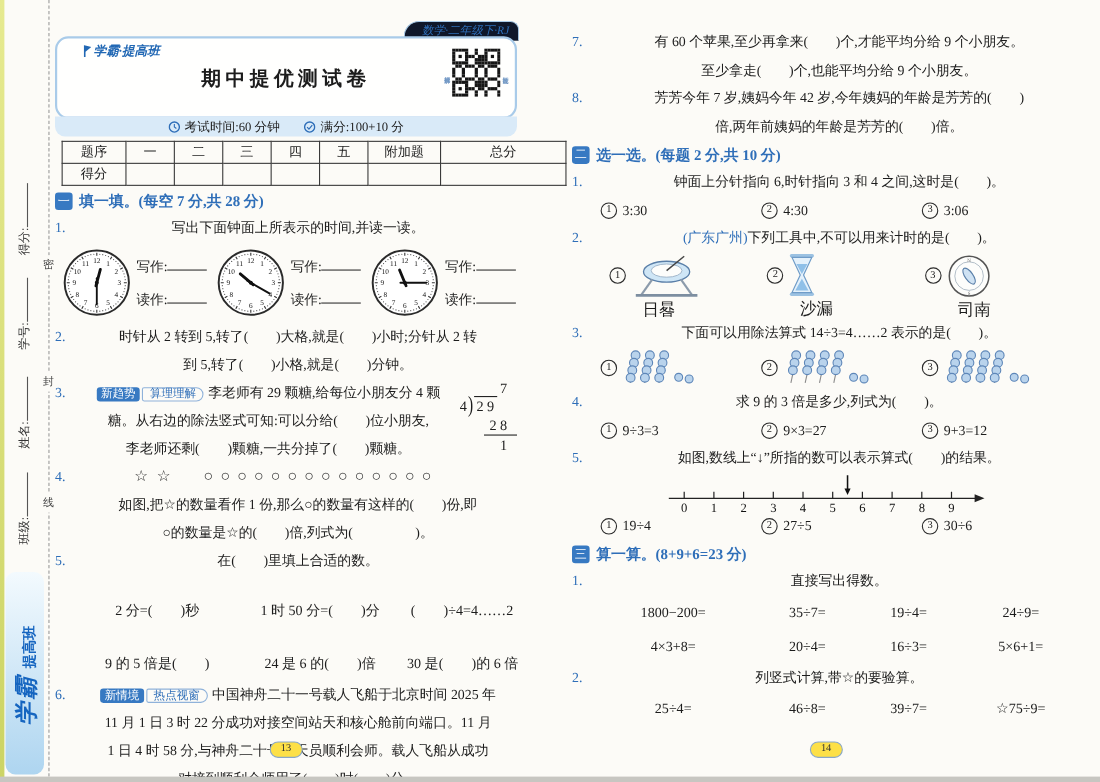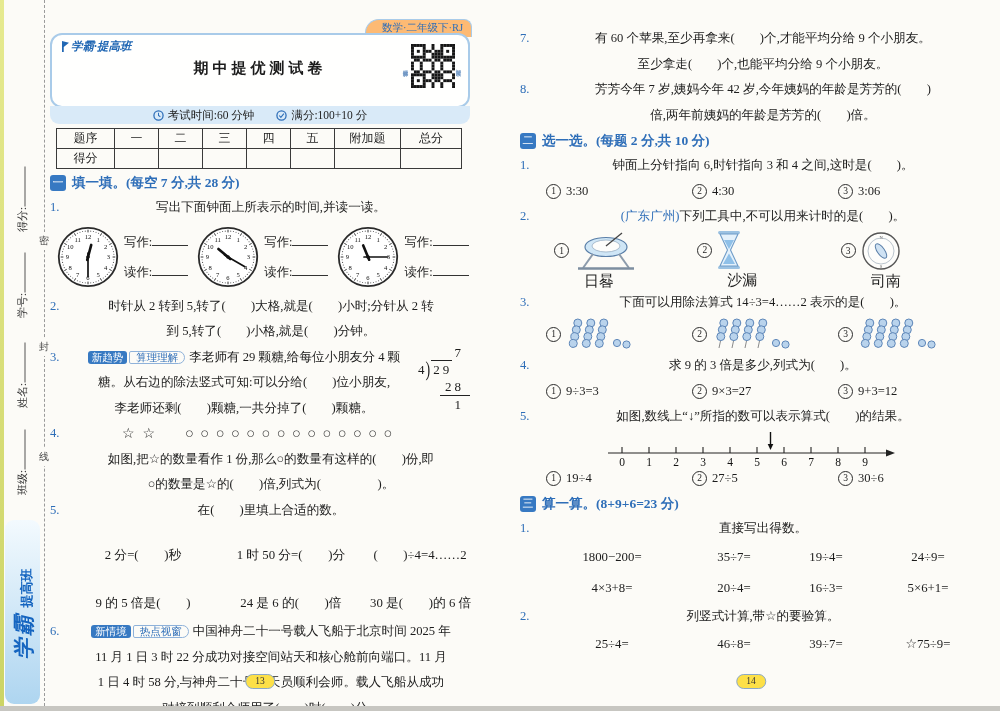--- a/index.html
+++ b/index.html
@@ -16,35 +16,35 @@
   .side-logo{position:absolute;left:5px;top:520px;width:35px;height:184px;border-radius:9px;
              background:linear-gradient(180deg,#f3fafe,#aed5f0);}
   .side-logo-text{position:absolute;left:-66px;top:80px;width:170px;text-align:center;transform:rotate(-90deg);
                   color:#1565c0;white-space:nowrap;}
   .side-logo-text .big{font-size:21px;font-weight:bold;font-style:italic;letter-spacing:2px;}
   .side-logo-text .small{font-size:13px;font-weight:bold;margin-left:6px;}
   
   .page-left{position:absolute;left:48px;top:0;width:424px;height:711px;}
   .page-right{position:absolute;left:518px;top:0;width:466px;height:711px;}
   
-  .edition-tab{position:absolute;top:19px;right:0;font-size:10.5px;color:#2e6eb8;background:#fdba74;
-               border:1.5px solid #a9cbe9;border-bottom:none;border-radius:14px 8px 0 0;padding:1px 8px 2px 16px;}
+  .edition-tab{position:absolute;top:19px;right:0;font-size:10.5px;color:#2e6eb8;background:#0f172a;
+               border:1.5px solid #a9cbe9;border-bottom:none;border-radius:14px 8px 0 0;padding:1px 8px 2px 16px;font-style:italic;}
   .header-box{position:absolute;top:33px;left:2px;right:2px;height:71px;border:2px solid #a9cbe9;
               border-radius:12px;background:#fffffe;}
-  .brand{position:absolute;top:4px;left:10px;color:#2268b4;font-weight:bold;font-style:italic;font-size:11.5px;}
+  .brand{position:absolute;top:4px;left:24px;color:#2268b4;font-weight:bold;font-style:italic;font-size:11.5px;}
   .brand .flag{display:inline-block;width:7px;height:11px;background:#2268b4;
                clip-path:polygon(0 0,100% 15%,25% 55%,25% 100%,0 100%);margin-right:2px;vertical-align:-2px;}
-  .exam-title{text-align:center;margin-top:24px;font-size:15px;font-weight:bold;letter-spacing:4px;}
+  .exam-title{text-align:center;margin-top:24px;font-size:18px;font-weight:bold;letter-spacing:4px;}
   .qr-wrap{position:absolute;right:5px;top:9px;display:flex;align-items:center;gap:1px;}
   .qr-side{writing-mode:vertical-rl;font-size:5.5px;color:#6b93c2;letter-spacing:0.5px;}
   .subbar{position:absolute;top:106px;left:2px;right:2px;height:18px;background:#d9eaf8;border-radius:0 0 9px 9px;
           display:flex;justify-content:center;align-items:center;gap:22px;font-size:11.5px;color:#222;}
   .subbar .mi{display:inline-flex;align-items:center;gap:4px;white-space:pre;}
   
-  .score-table{position:absolute;top:128px;left:8px;width:406px;border-collapse:collapse;table-layout:fixed;}
+  .score-table{position:absolute;top:128px;left:8px;width:459px;border-collapse:collapse;table-layout:fixed;}
   .score-table td{border:1px solid #3a3a3a;height:19px;text-align:center;font-size:12px;padding:0;}
   
   .lcontent{position:absolute;top:170px;left:2px;right:2px;}
   .rcontent{position:absolute;top:26px;left:2px;right:0;}
   .sec{display:flex;align-items:center;height:25px;color:#2e6eb8;font-size:13.5px;font-weight:bold;white-space:pre;}
   .sec-ico{width:16px;height:16px;background:#3779c2;color:#fff;border-radius:3px;display:inline-flex;
            align-items:center;justify-content:center;font-size:11px;margin-right:6px;font-weight:normal;}
   .q{display:flex;font-size:12.6px;}
   .qno{flex:0 0 22px;color:#2e6eb8;line-height:25.5px;}
   .qb{flex:1;}

